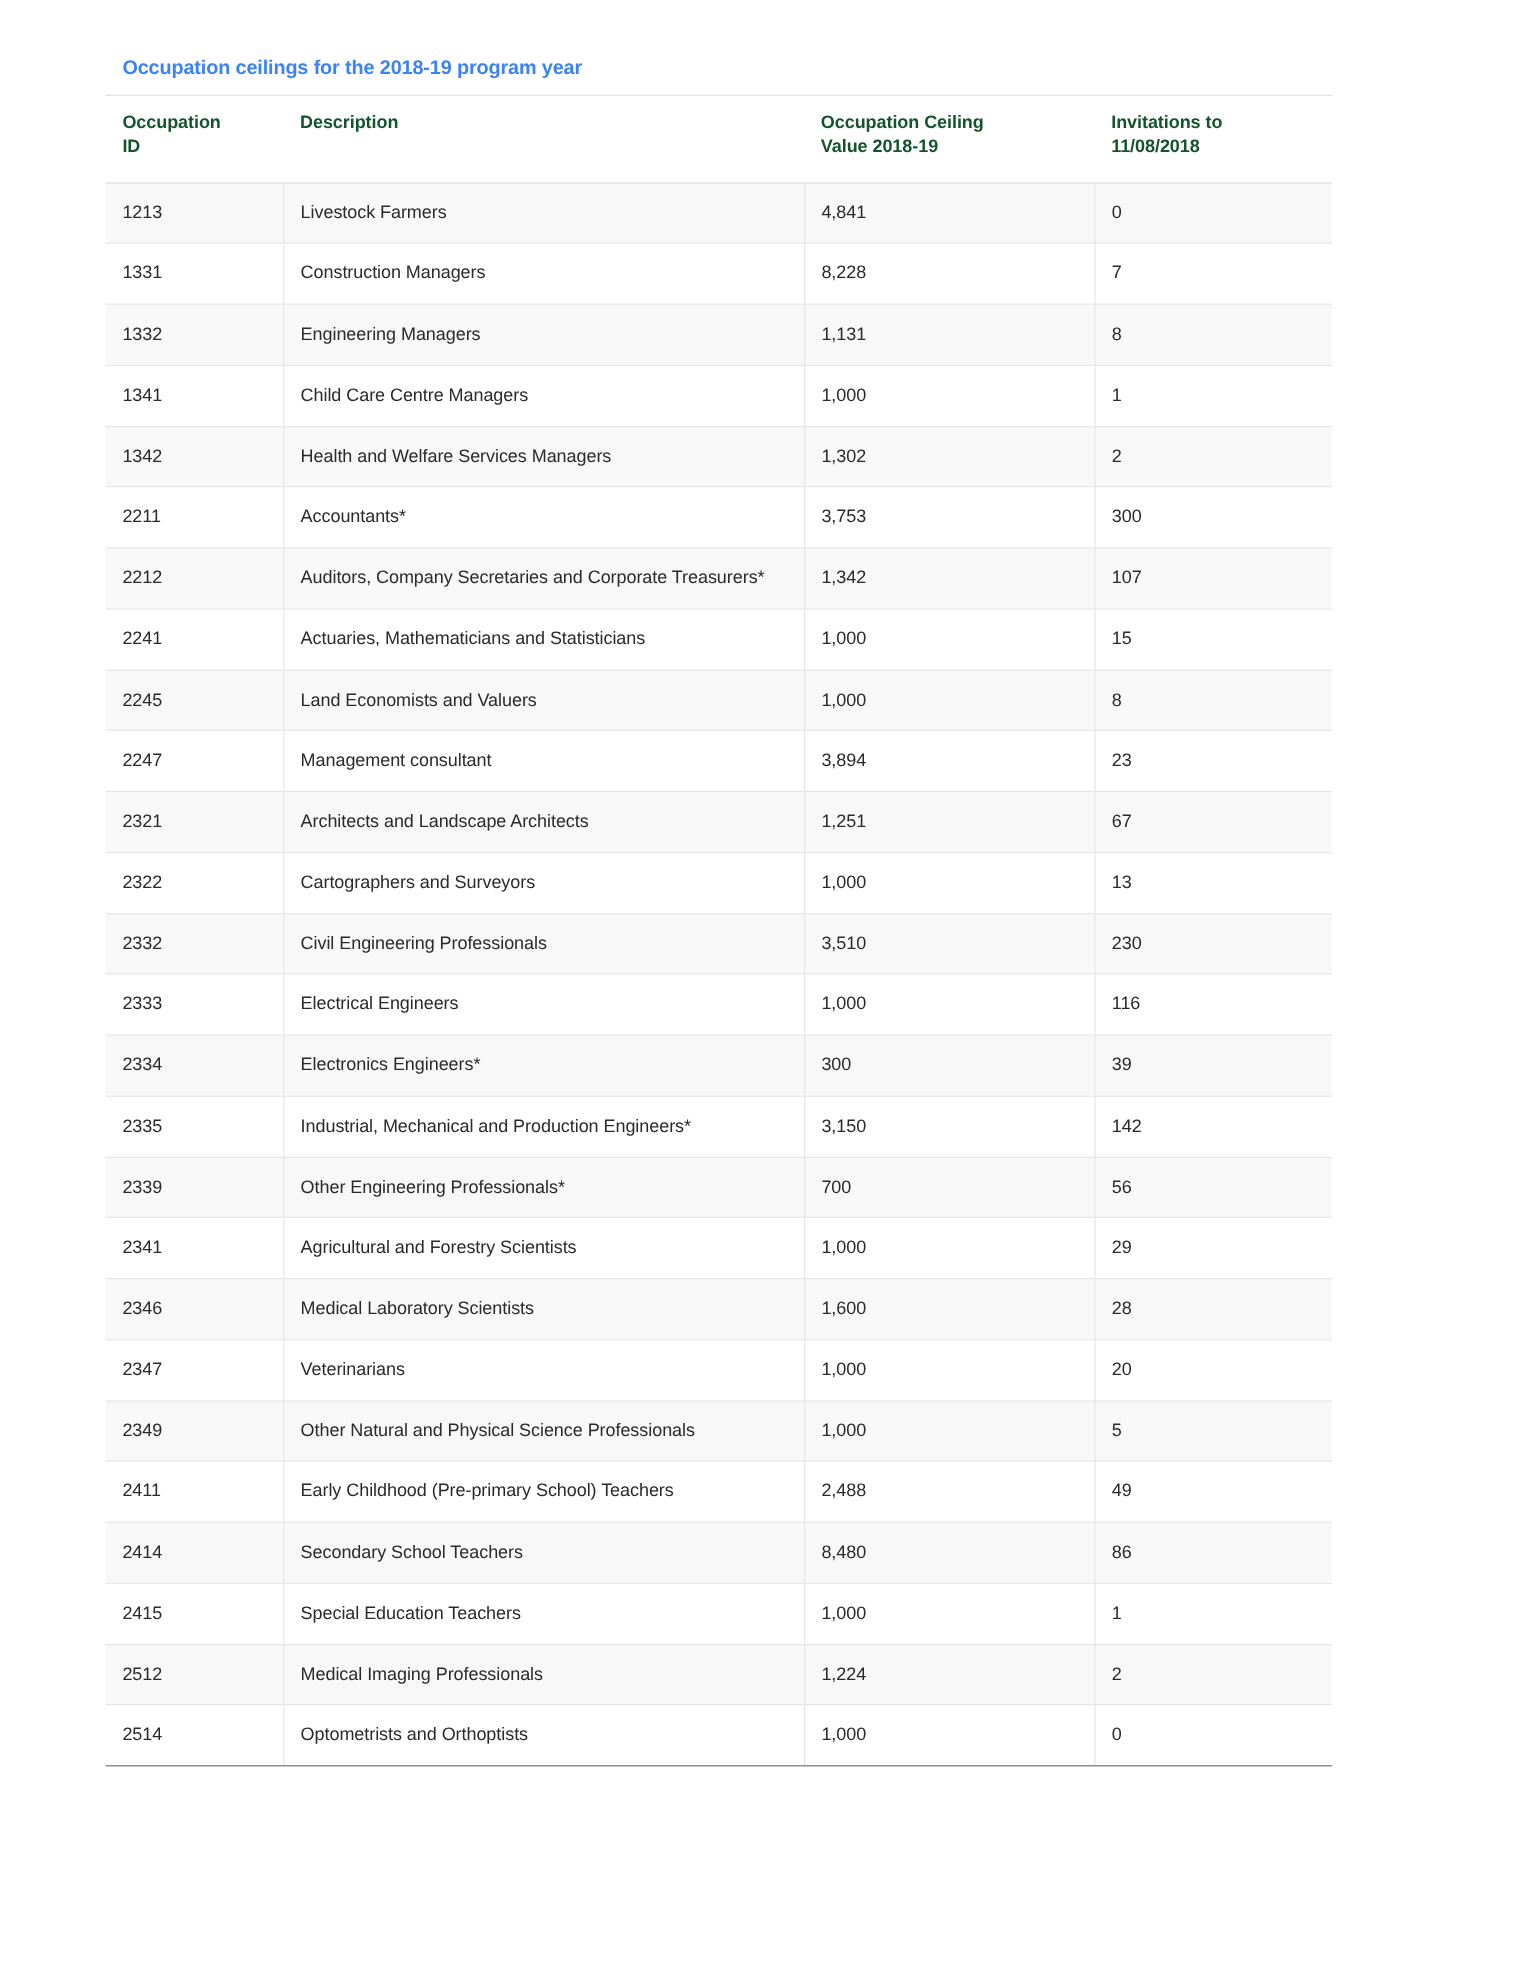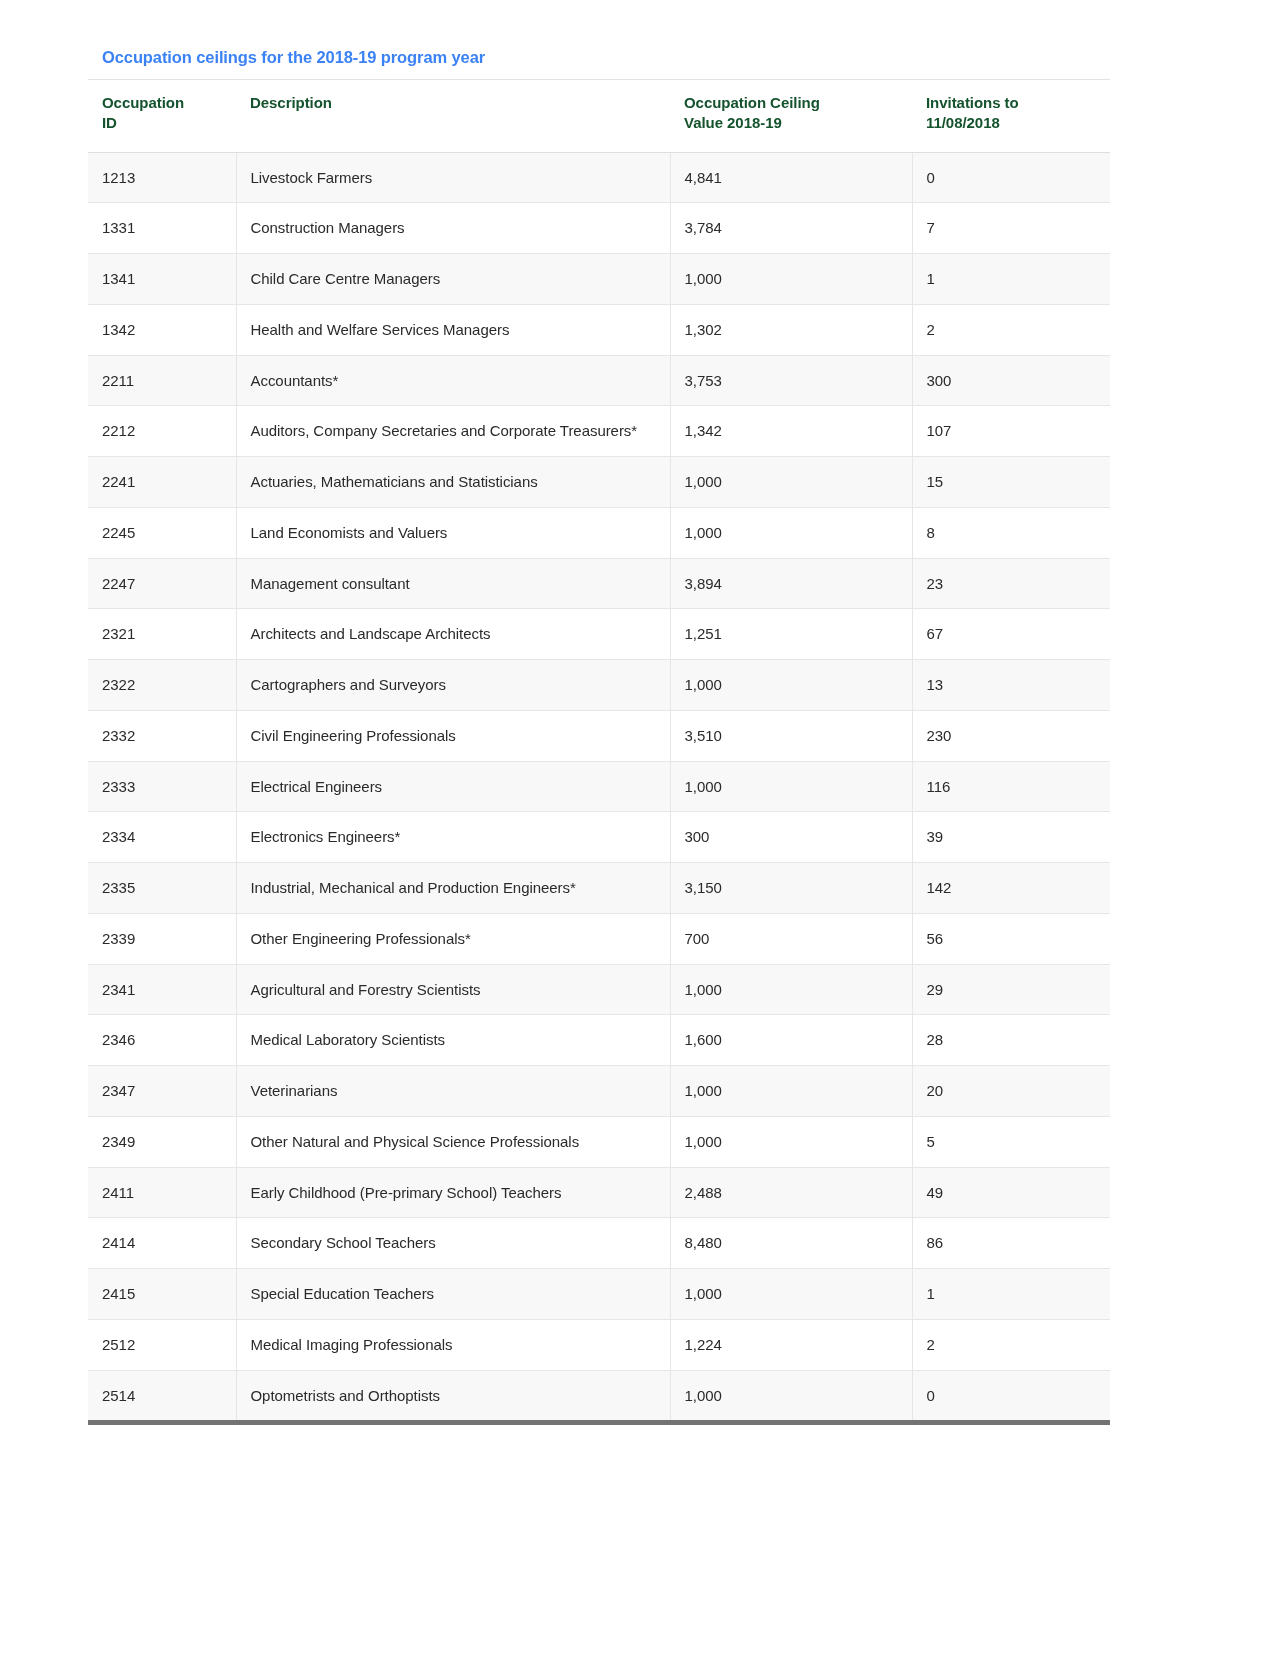--- a/index.html
+++ b/index.html
@@ -77,21 +77,21 @@
   }
 
   tbody tr:nth-child(odd) td {
     background: #f8f8f8;
   }
   tbody tr:nth-child(even) td {
     background: #ffffff;
   }
 
   tbody tr:last-child td {
-    border-bottom: 5px solid #737373;
+    border-bottom: 1px solid #737373;
   }
 </style>
 </head>
 <body>
 
 <div class="page">
   <div class="table-wrap">
 
     <div class="table-caption">Occupation ceilings for the 2018-19 program year</div>
 
@@ -124,22 +124,28 @@
       <tbody id="table-body">
           <tr>
             <td>1213</td>
             <td>Livestock Farmers</td>
             <td>4,841</td>
             <td>0</td>
           </tr>
           <tr>
             <td>1331</td>
             <td>Construction Managers</td>
-            <td>3,784</td>
+            <td>8,228</td>
             <td>7</td>
+          </tr>
+          <tr>
+            <td>1332</td>
+            <td>Engineering Managers</td>
+            <td>1,131</td>
+            <td>8</td>
           </tr>
           <tr>
             <td>1341</td>
             <td>Child Care Centre Managers</td>
             <td>1,000</td>
             <td>1</td>
           </tr>
           <tr>
             <td>1342</td>
             <td>Health and Welfare Services Managers</td>

